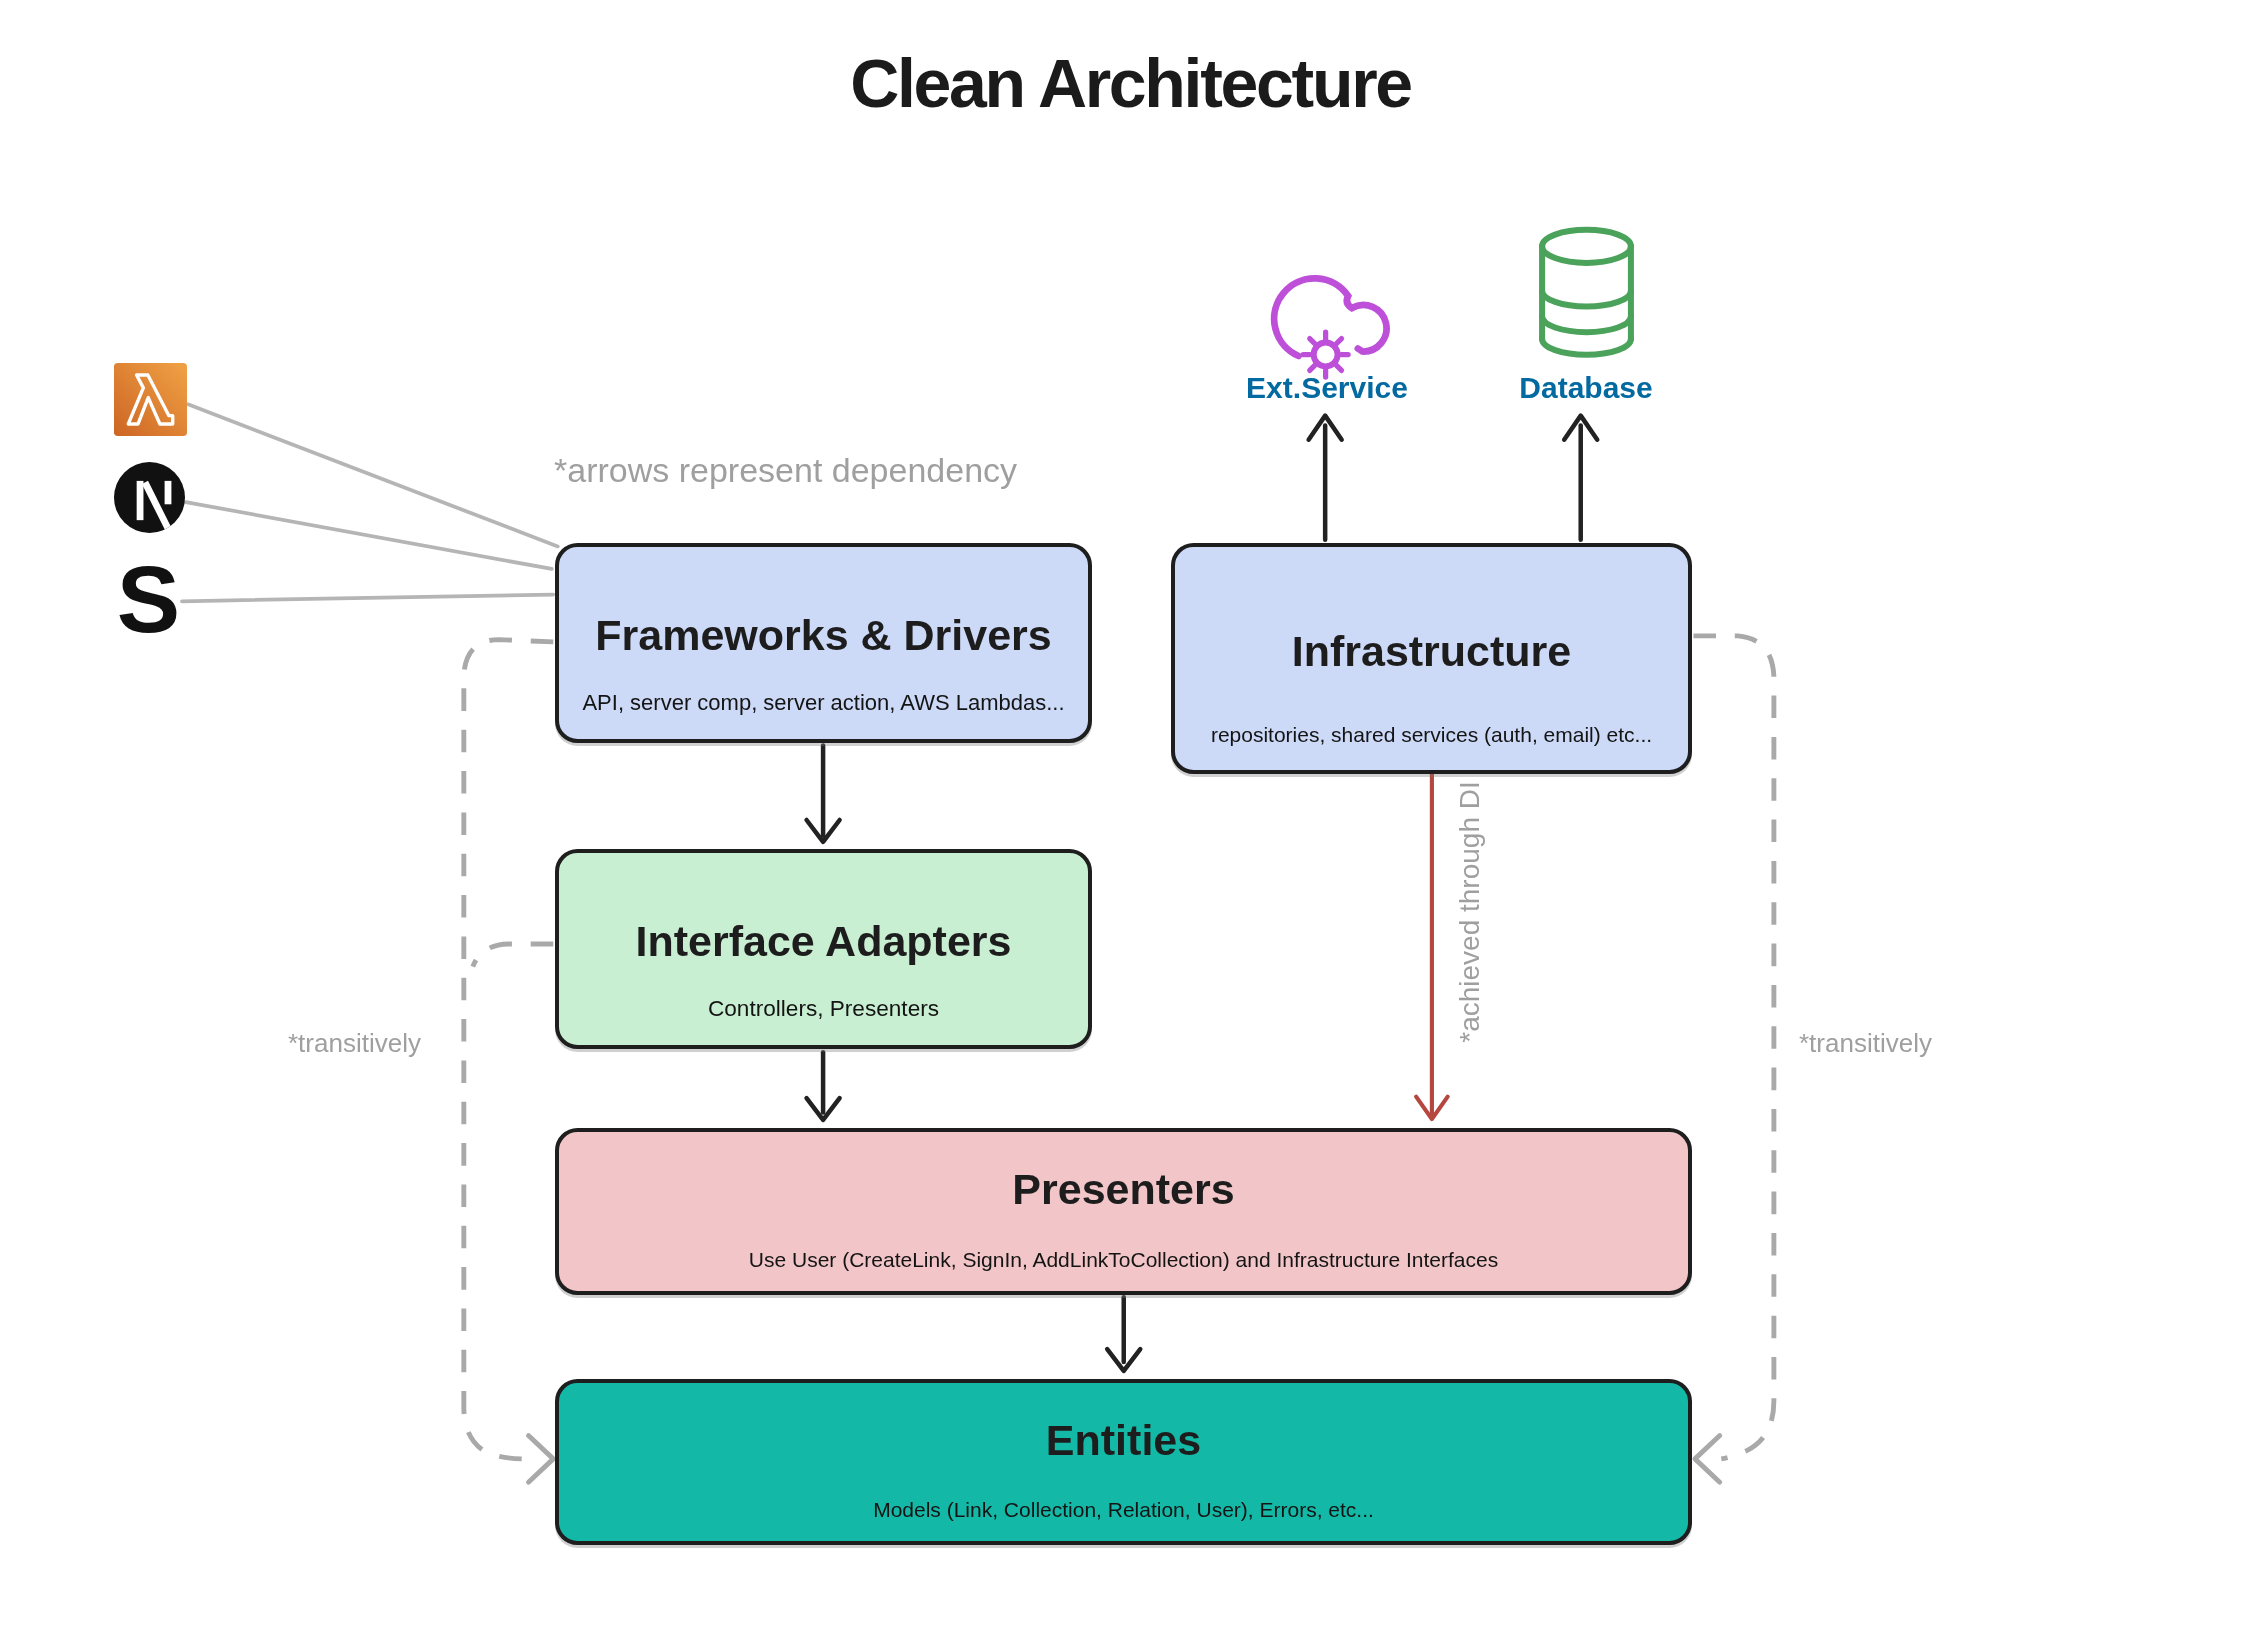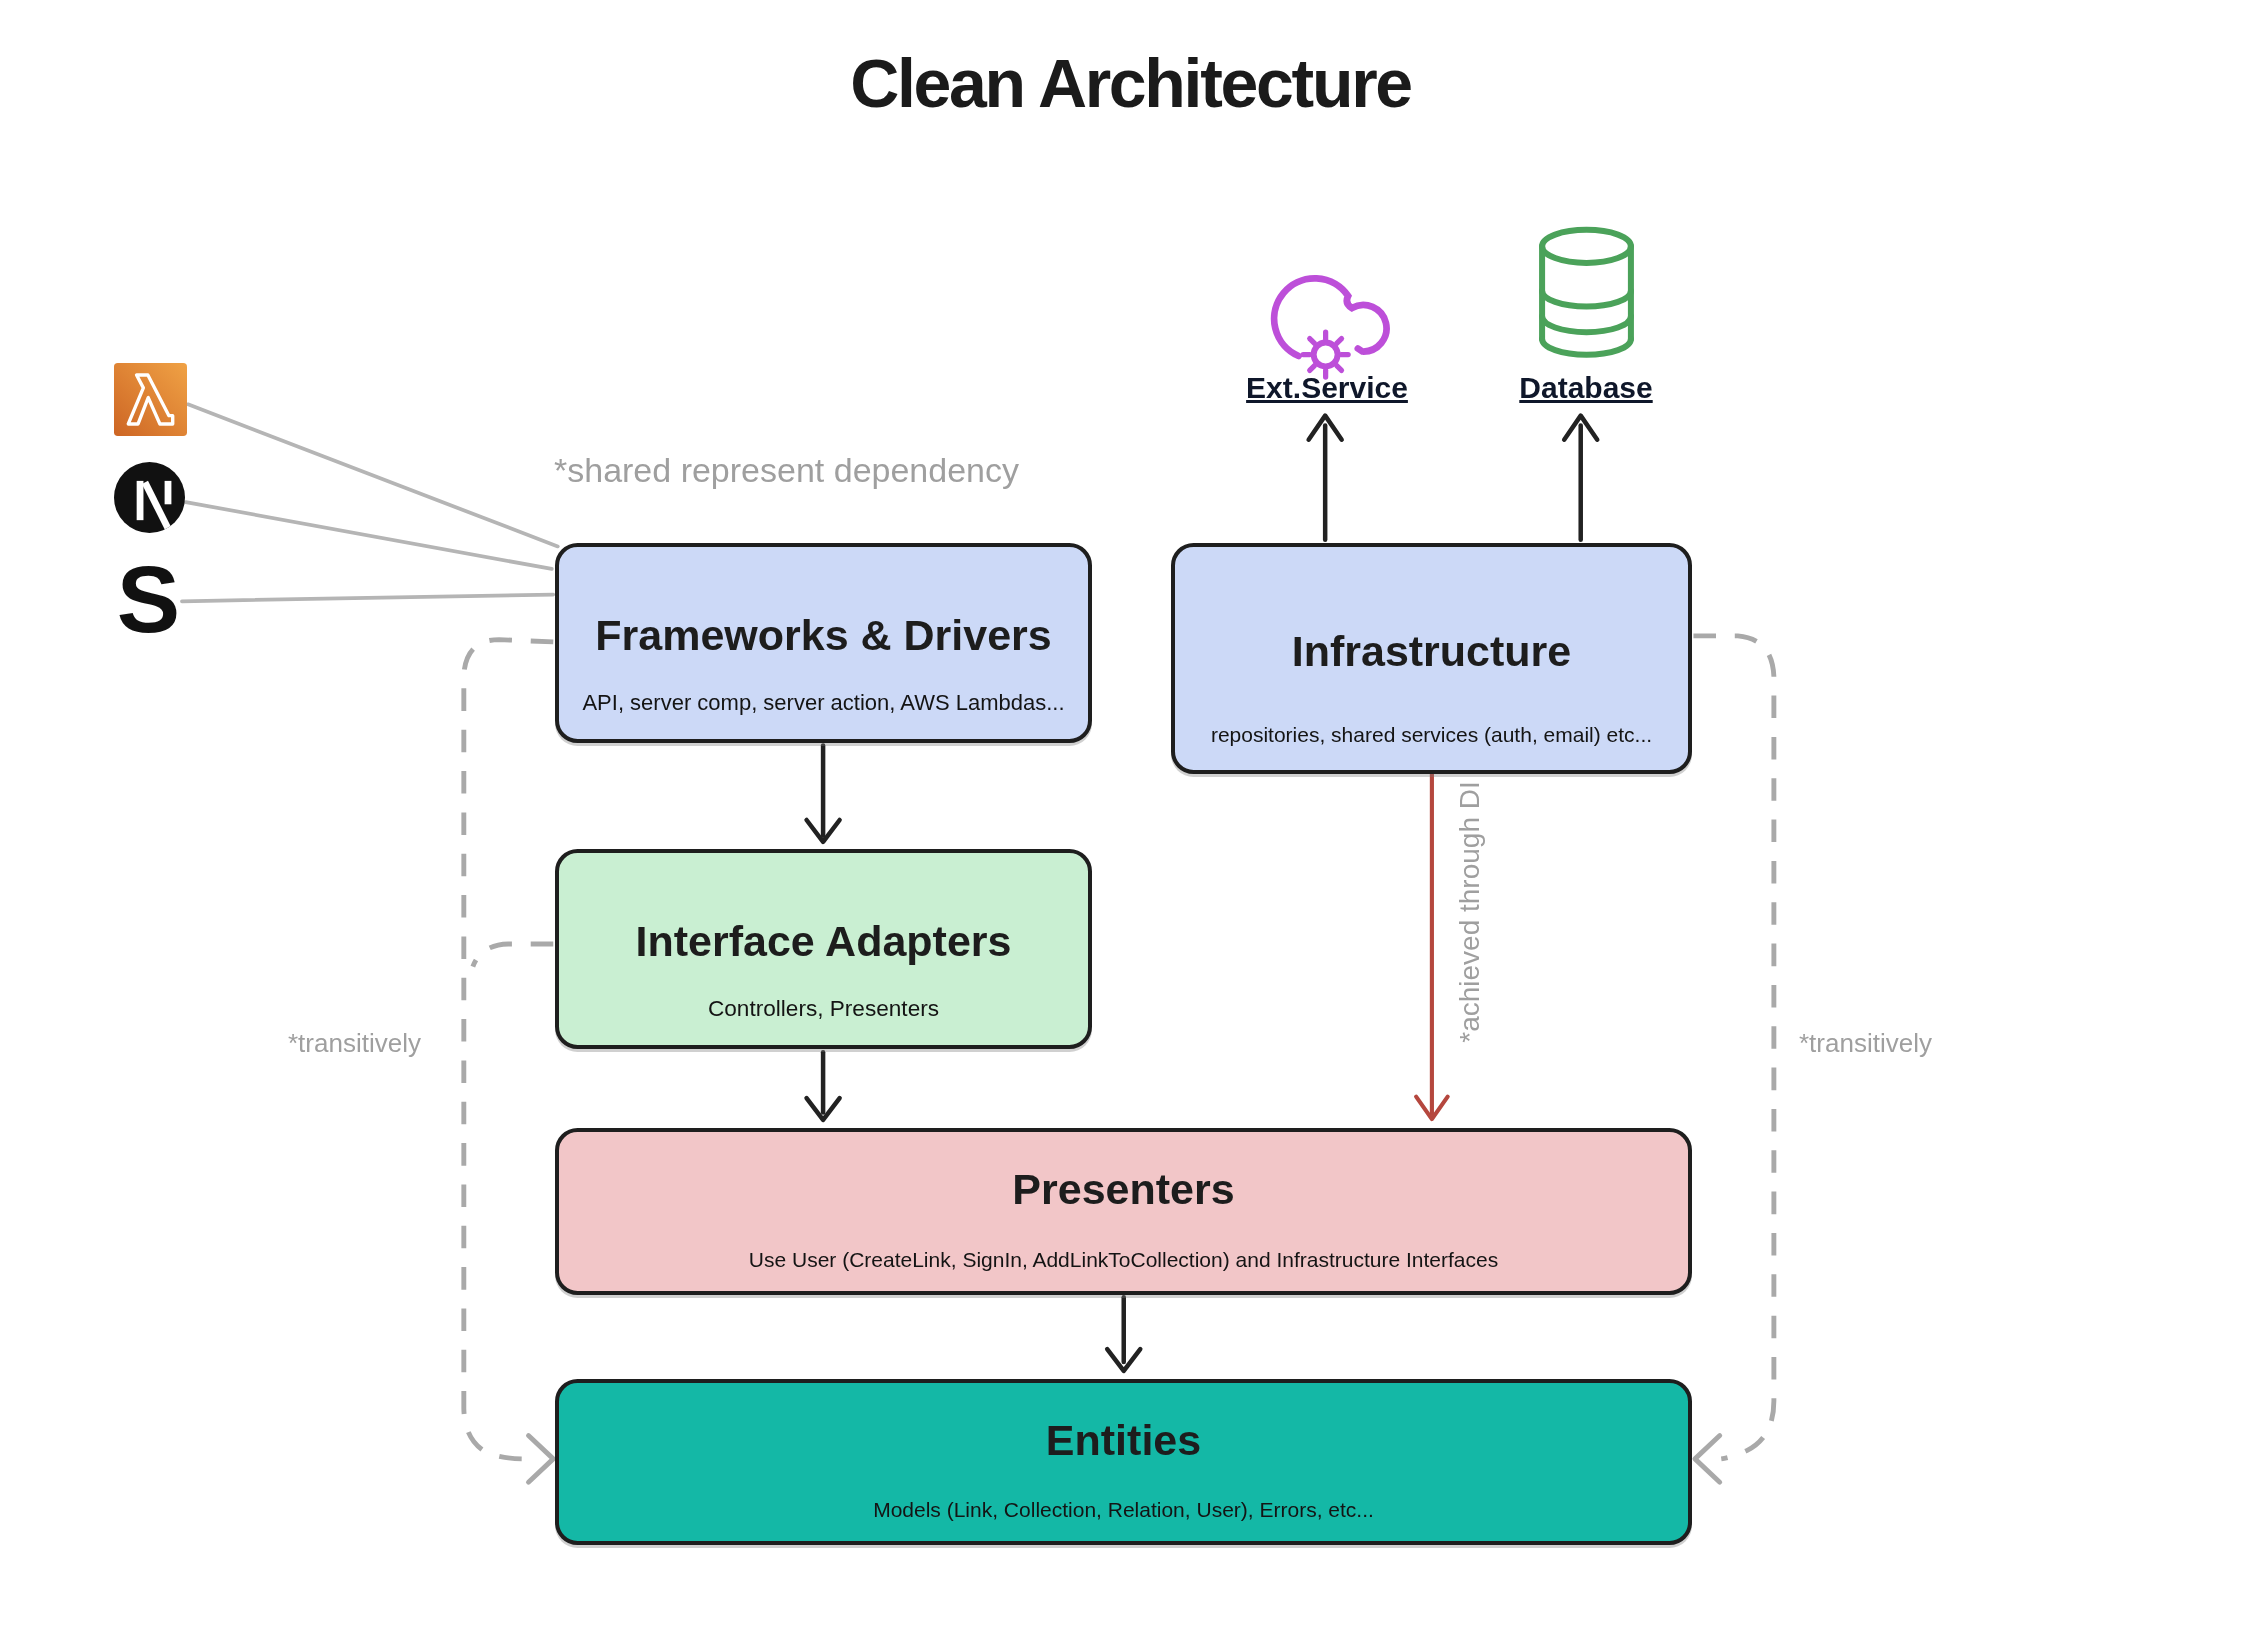--- a/index.html
+++ b/index.html
@@ -31,21 +31,21 @@
 
   .box-frameworks{left:555px;top:543px;width:537px;height:200px;}
   .box-infrastructure{left:1171px;top:543px;width:521px;height:231px;}
   .box-interface{left:555px;top:849px;width:537px;height:200px;}
   .box-application{left:555px;top:1128px;width:1137px;height:167px;}
   .box-entities{left:555px;top:1379px;width:1137px;height:166px;}
 
   .sub-29{font-size:22px;} .sub-28{font-size:21px;} .sub-30{font-size:22.6px;}
 
   .ext-label{top:371px;width:188px;text-align:center;font-size:30px;font-weight:bold;
-             color:#0f172a;z-index:2;text-decoration:underline;}
+             color:#0369a1;z-index:2;}
   .ext-service-label{left:1233px;}
   .database-label{left:1492px;}
 
   .icon-cloud{left:1267px;top:254px;z-index:2;}
   .icon-db{left:1530px;top:226px;z-index:2;}
   .icon-lambda{left:114px;top:363px;z-index:2;}
   .icon-next{left:114px;top:462px;z-index:2;}
   .icon-s{left:111px;top:552px;width:75px;text-align:center;font-size:95px;
           font-weight:bold;color:#111;line-height:1;z-index:2;}
 </style>
@@ -84,21 +84,21 @@
     </g>
 
     <g stroke-width="5.5" stroke-linecap="round" stroke-linejoin="round" stroke="#b5473e">
       <line x1="1905" y1="992" x2="1905" y2="1482"></line>
       <path d="M 1884 1459 L 1905 1489 L 1926 1459"></path>
     </g>
   </svg>
 
   <div class="abs main-title">Clean Architecture</div>
 
-  <div class="abs note note-arrows">*shared represent dependency</div>
+  <div class="abs note note-arrows">*arrows represent dependency</div>
   <div class="abs note note-trans-left">*transitively</div>
   <div class="abs note note-trans-right">*transitively</div>
   <div class="abs note note-di">*achieved through DI</div>
 
   <div class="abs icon-cloud">
     <svg width="124" height="129" viewBox="0 0 165 172" fill="none">
       <g stroke-width="9" stroke-linecap="round" stroke="#bd4fd9">
         <path d="M 42 136 A 54 54 0 1 1 108 56 Q 103 66 113 72 A 31 31 0 1 1 127 130 L 121 126"></path>
         <circle cx="78" cy="134" r="26" fill="#ffffff" stroke="none"></circle>
         <circle cx="78" cy="134" r="16" stroke-width="8"></circle>

